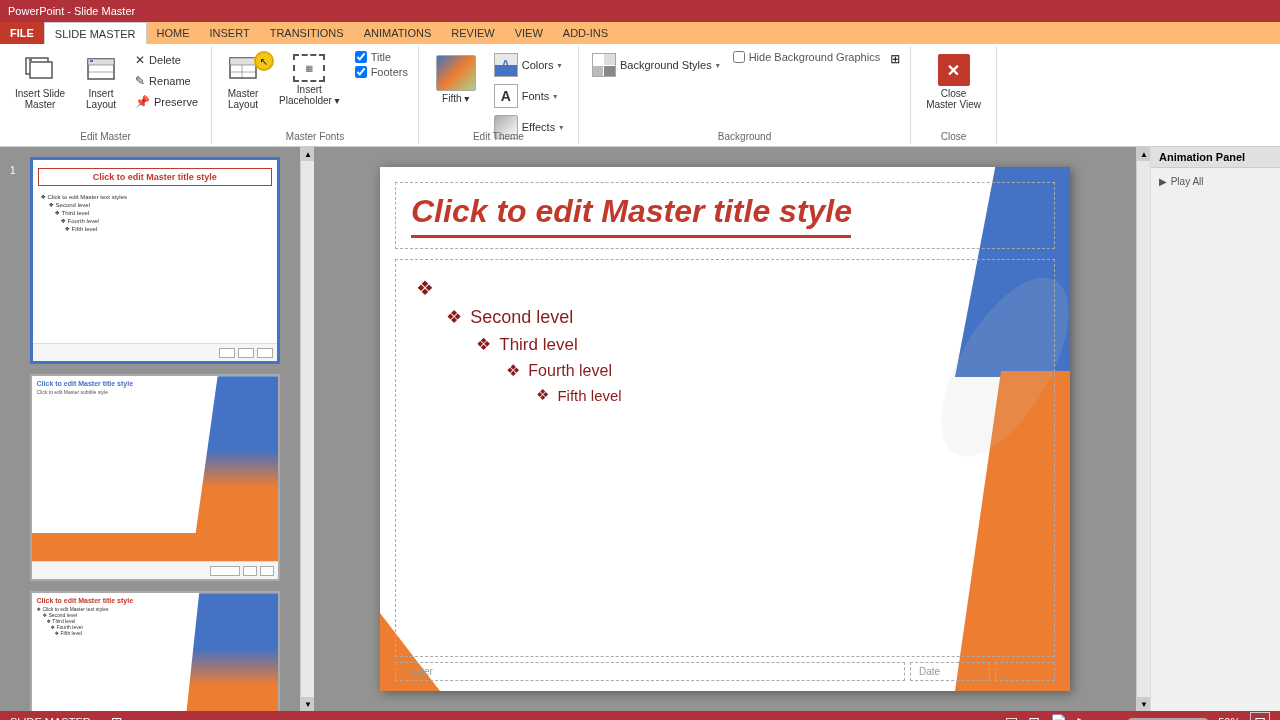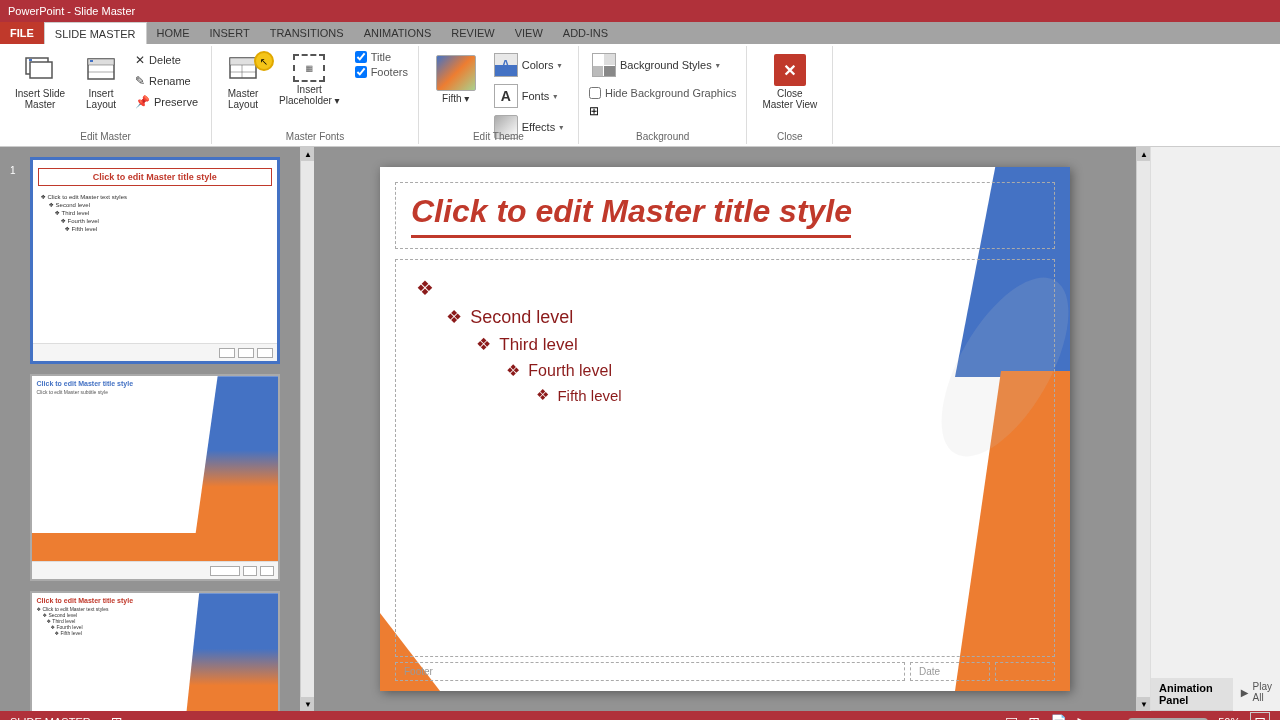--- a/index.html
+++ b/index.html
@@ -11,21 +11,21 @@
       color: white;
       height: 22px;
       display: flex;
       align-items: center;
       padding: 0 8px;
       font-size: 11px;
     }
 
     
     .ribbon-tabs {
-      background: #a3a3a3;
+      background: #fdba74;
       display: flex;
       align-items: flex-end;
       height: 22px;
       border-bottom: none;
     }
     .ribbon-tab {
       padding: 3px 10px;
       font-size: 11px;
       cursor: pointer;
       height: 22px;
@@ -348,22 +348,21 @@
     .canvas-footer-box.wide { flex: 1; }
     .canvas-footer-box.date { width: 80px; }
     .canvas-footer-box.page { width: 60px; }
 
     
     .right-panel {
       width: 130px;
       background: #f0f0f0;
       border-left: 1px solid #ddd;
       display: flex;
-      flex-direction: row;
-      align-items: flex-end;
+      flex-direction: column;
     }
     .anim-panel-header {
       background: #e0e0e0;
       padding: 4px 8px;
       font-size: 11px;
       font-weight: bold;
       border-bottom: 1px solid #ccc;
       display: flex;
       align-items: center;
       gap: 4px;
@@ -594,21 +593,21 @@
           <div class="effects-icon"></div>
           <span>Effects</span>
           <span class="dropdown-arrow">▾</span>
         </div>
       </div>
     </div>
     <div class="ribbon-group-label">Edit Theme</div>
   </div>
 
   <div class="ribbon-group" style="min-width:140px;">
-    <div class="ribbon-group-content" style="flex-direction:column; align-items:flex-start;">
+    <div class="ribbon-group-content" style="flex-direction:row; align-items:flex-start;">
       <div class="ribbon-btn-small" style="margin-bottom:4px;">
         <div class="bg-styles-icon">
           <div></div>
             <div></div>
             <div></div>
             <div></div>
         </div>
         <span>Background Styles</span>
         <span class="dropdown-arrow">▾</span>
       </div>

